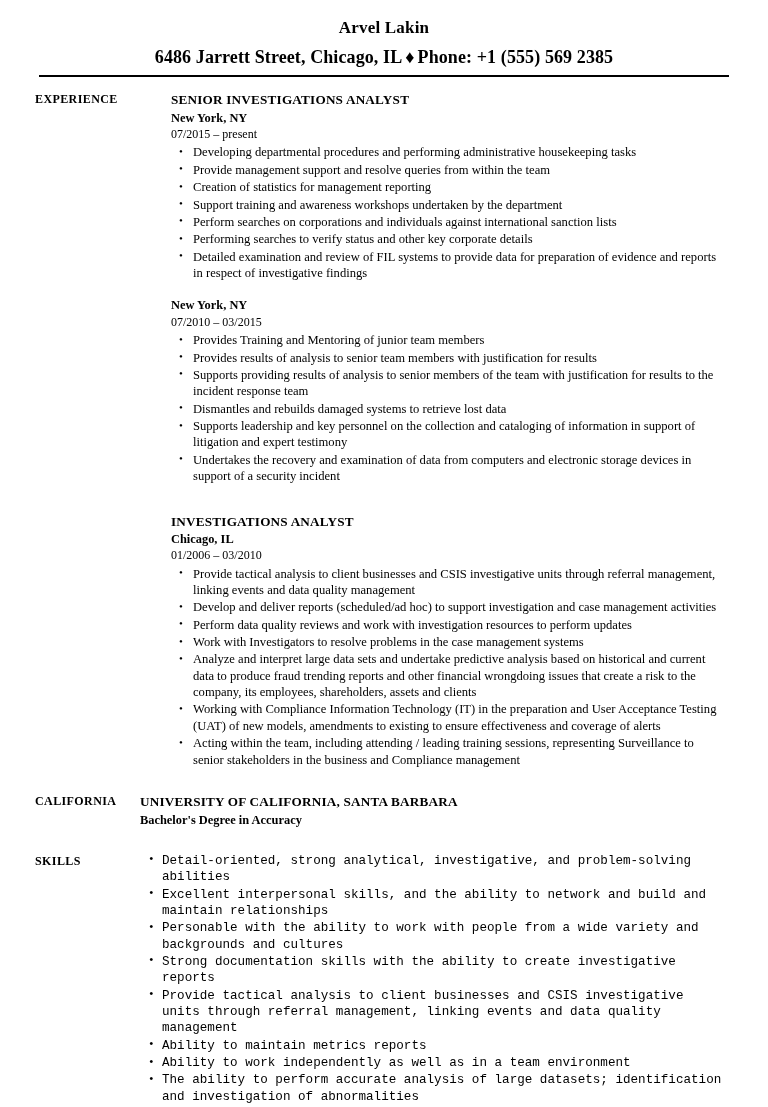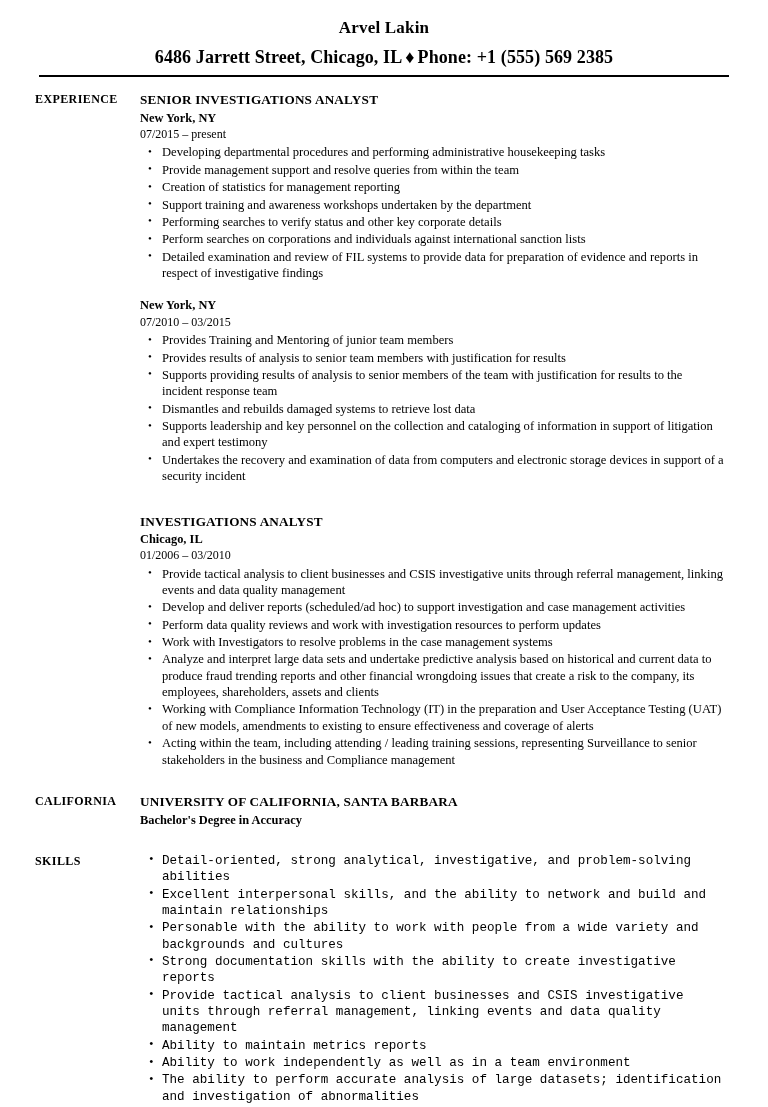--- a/index.html
+++ b/index.html
@@ -65,21 +65,21 @@
     font-weight: bold;
     letter-spacing: 0.4px;
     padding-top: 1px;
     line-height: 1.25;
   }
   .section-body {
     flex: 1 1 auto;
     min-width: 0;
   }
 
-  #experience-section { margin-top: 14px; }
+  #experience-section { margin-top: 14px; gap: 31px; }
   #education-section  { margin-top: 24px; }
   #skills-section     { margin-top: 24px; }
 
   
   .job { margin-bottom: 16px; }
   .job:last-child { margin-bottom: 0; margin-top: 28px; }
 
   .job-title {
     font-size: 13.2px;
     font-weight: bold;
@@ -154,22 +154,22 @@
 
       <div class="job">
         <div class="job-title">SENIOR INVESTIGATIONS ANALYST</div>
         <div class="job-location">New York, NY</div>
         <div class="job-dates">07/2015 – present</div>
         <ul class="bullets">
           <li>Developing departmental procedures and performing administrative housekeeping tasks</li>
           <li>Provide management support and resolve queries from within the team</li>
           <li>Creation of statistics for management reporting</li>
           <li>Support training and awareness workshops undertaken by the department</li>
+          <li>Perform searches on corporations and individuals against international sanction lists</li>
           <li>Performing searches to verify status and other key corporate details</li>
-          <li>Perform searches on corporations and individuals against international sanction lists</li>
           <li>Detailed examination and review of FIL systems to provide data for preparation of evidence and reports in respect of investigative findings</li>
         </ul>
       </div>
 
       <div class="job">
         <div class="job-location">New York, NY</div>
         <div class="job-dates">07/2010 – 03/2015</div>
         <ul class="bullets">
           <li>Provides Training and Mentoring of junior team members</li>
           <li>Provides results of analysis to senior team members with justification for results</li>

